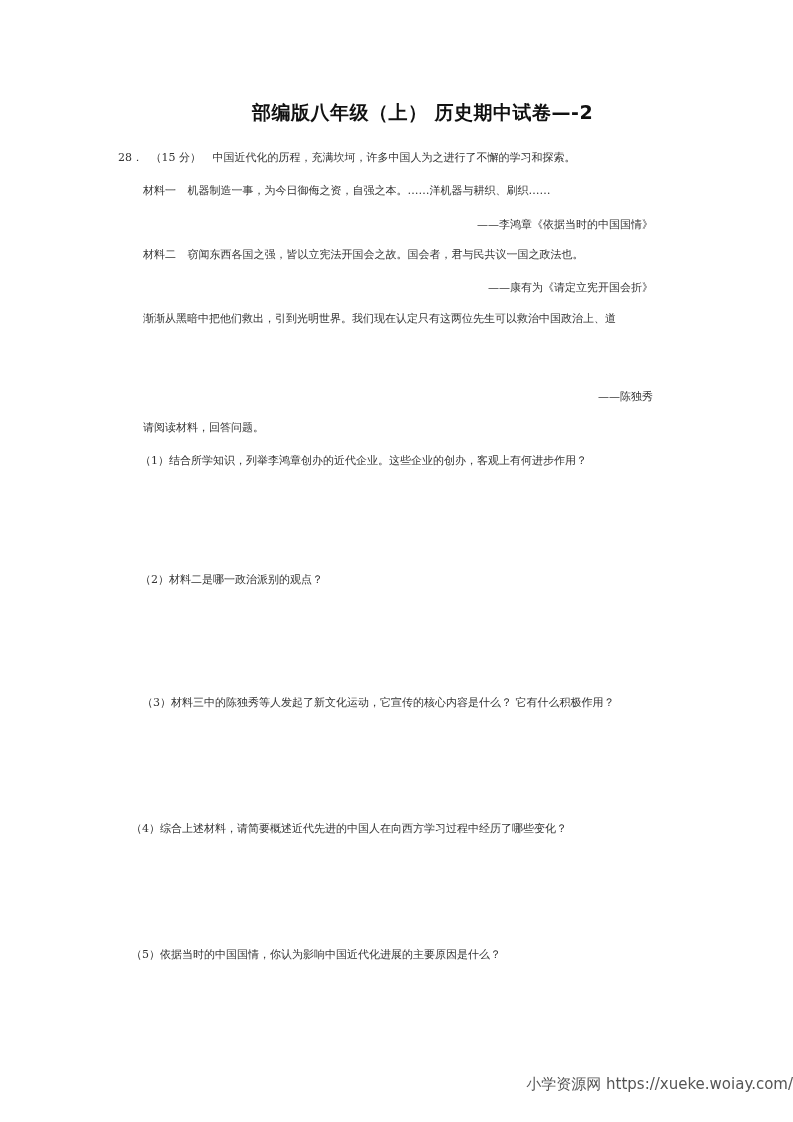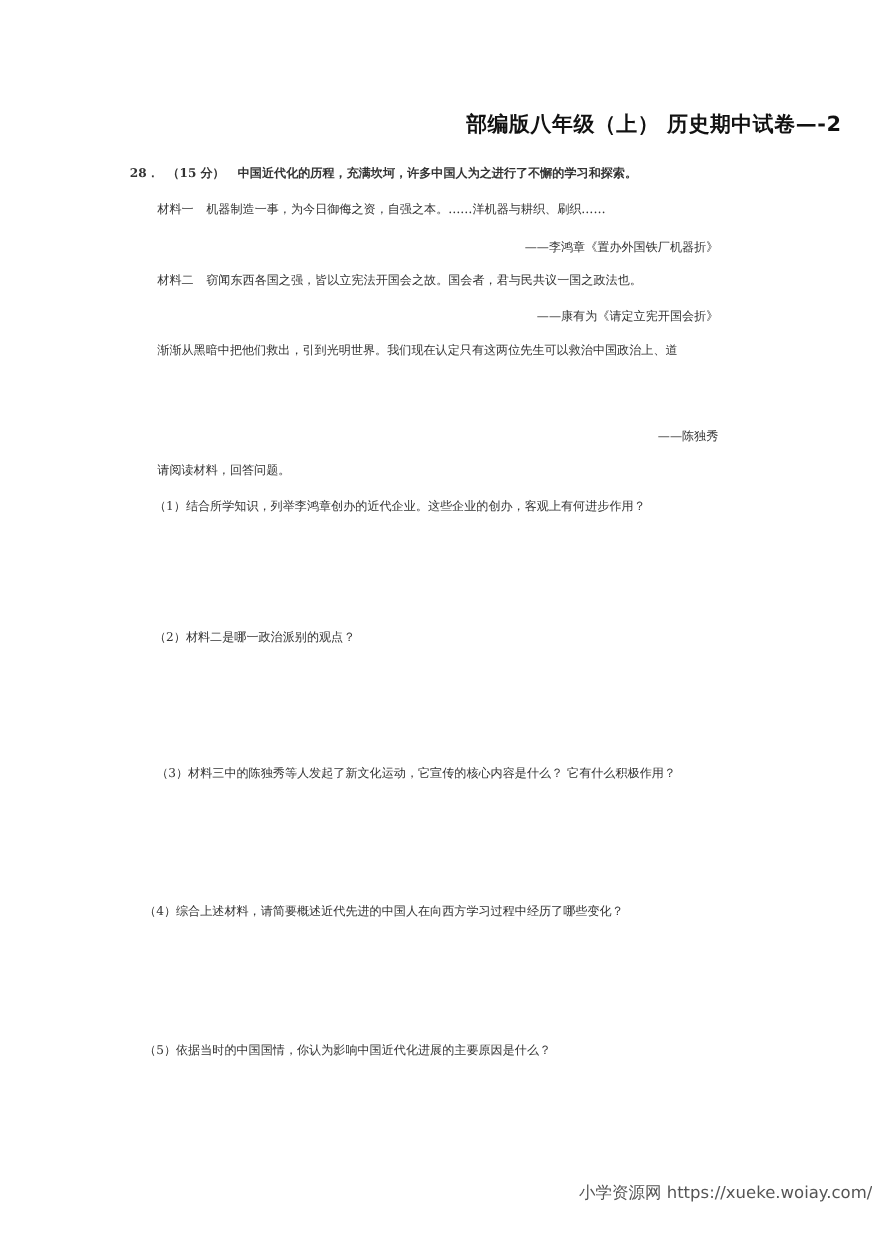--- a/index.html
+++ b/index.html
@@ -1,42 +1,42 @@
 <!DOCTYPE html>
 <html><head>
 <meta charset="utf-8">
 <style>
   html, body { margin:0; padding:0; background:#ffffff; }
   body { width:793px; height:1122px; position:relative; overflow:hidden;
          font-family:"DejaVu Serif","Liberation Serif",serif; color:#222; }
-  .title { position:absolute; left:0; width:765px; top:100px; text-align:right;
+  .title { position:absolute; left:0; width:765px; top:100px; text-align:center;
            font-family:"DejaVu Sans","Liberation Sans",sans-serif; font-weight:bold;
            font-size:19px; color:#111; padding-left:80px; box-sizing:border-box; letter-spacing:0.5px; }
   .line { position:absolute; font-size:11px; line-height:14px; color:#333; white-space:nowrap; }
   .para { position:absolute; font-size:11px; line-height:23px; color:#333; }
   .right { position:absolute; font-size:11px; color:#333; white-space:nowrap; text-align:right; }
   .footer { position:absolute; left:0; width:793px; top:1075px; text-align:right;
             font-family:"DejaVu Sans","Liberation Sans",sans-serif; font-size:15px; color:#555; }
 </style>
 </head>
 <body>
 
 <div class="title">部编版八年级（上） 历史期中试卷—-2</div>
 
-<div class="line" style="left:118px; top:151px;font-weight:bold;">
+<div class="line" style="left:118px; top:151px;">
   <span>28．</span>
   <span style="margin-left:4px;">（15 分）</span>
   <span style="margin-left:8px;">中国近代化的历程，充满坎坷，许多中国人为之进行了不懈的学习和探索。</span>
 </div>
 
 <div class="line" style="left:143px; top:184px;">
   <span>材料一</span>
   <span style="margin-left:8px;text-align:right;">机器制造一事，为今日御侮之资，自强之本。……洋机器与耕织、刷织……</span>
 </div>
-<div class="right" style="right:140px; top:217px;">——李鸿章《置办外国铁厂机器折》</div>
+<div class="right" style="right:140px; top:217px;">——李鸿章《依据当时的中国国情》</div>
 
 <div class="line" style="left:143px; top:248px;">
   <span>材料二</span>
   <span style="margin-left:8px;">窃闻东西各国之强，皆以立宪法开国会之故。国会者，君与民共议一国之政法也。</span>
 </div>
 <div class="right" style="right:140px; top:280px;">——康有为《请定立宪开国会折》</div>
 
 <div class="para" style="left:143px; top:307px; width:520px;">
   <div style="white-space:nowrap;">渐渐从黑暗中把他们救出，引到光明世界。我们现在认定只有这两位先生可以救治中国政治上、道</div>
 </div>

